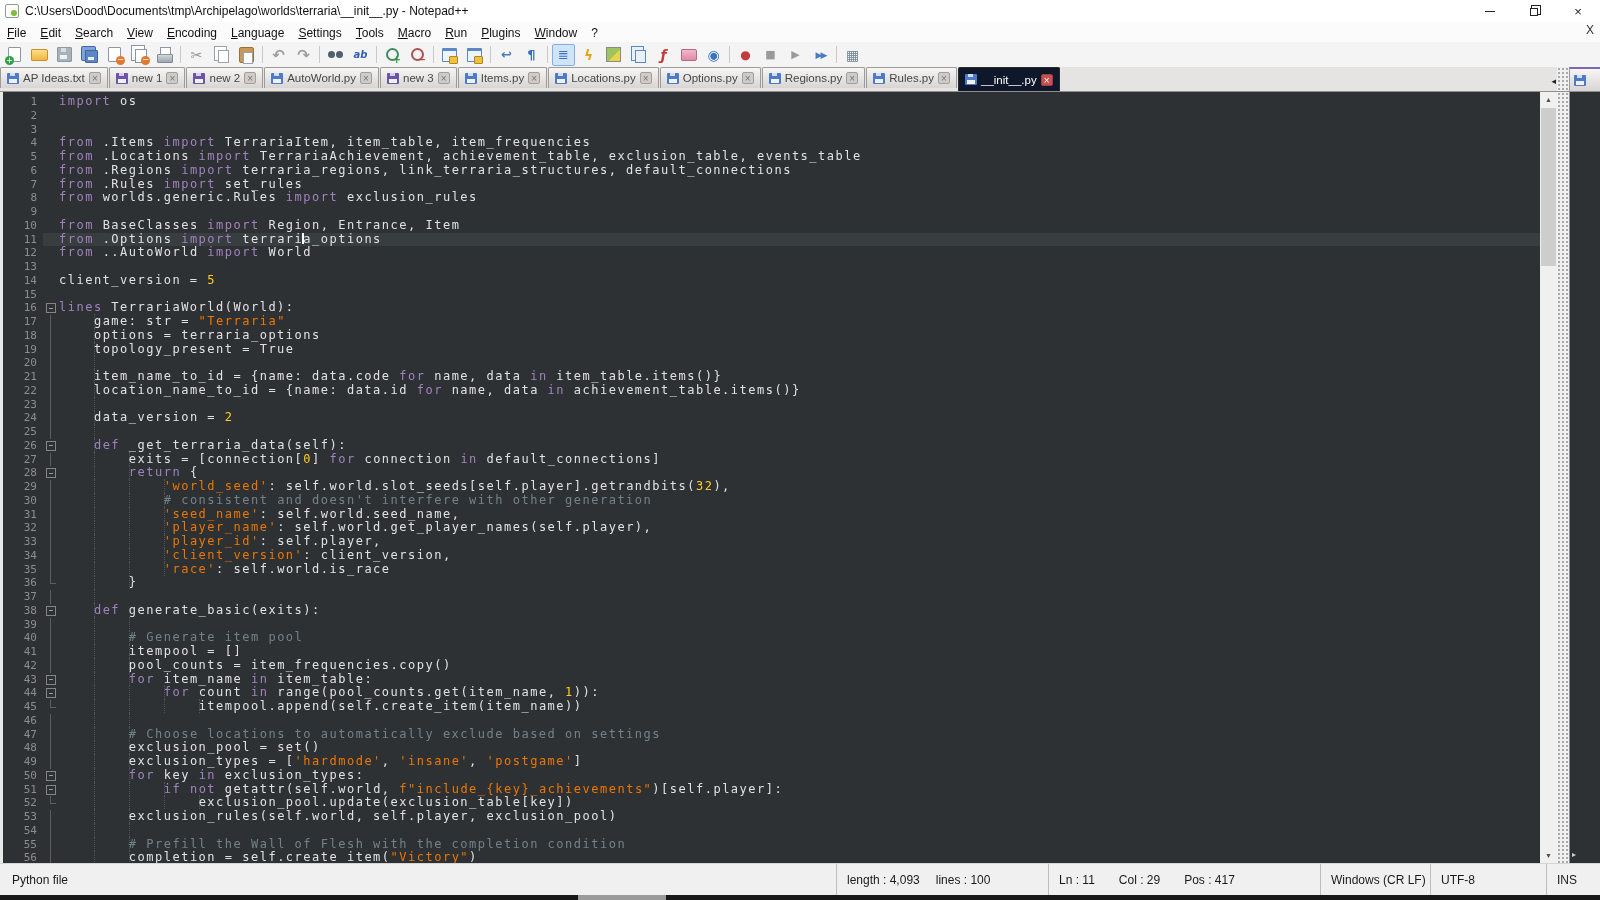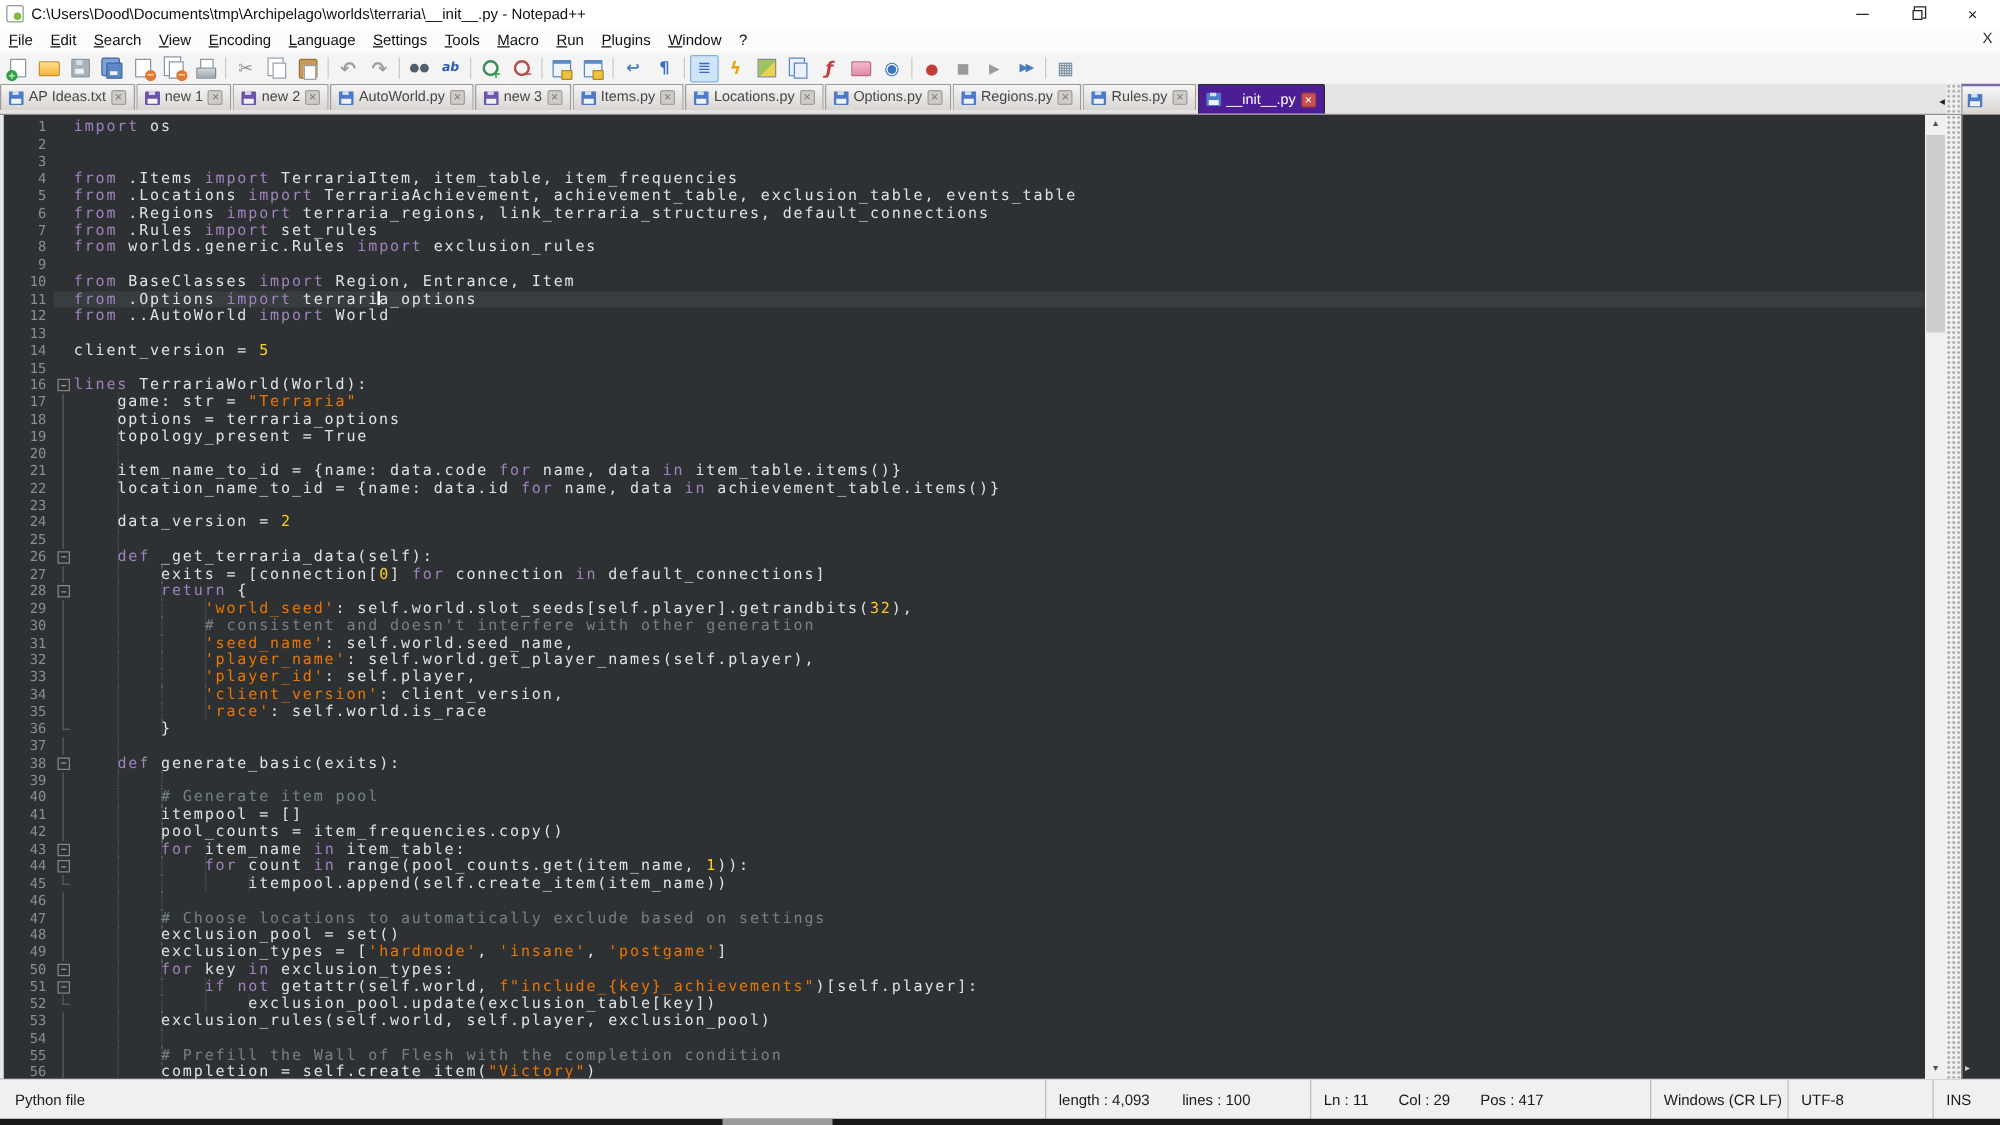--- a/index.html
+++ b/index.html
@@ -70,21 +70,21 @@
   .tb-macro-play::before { content:"▶"; color:#9a9a9a; font-size:11px; }
   .tb-macro-run-multi::before { content:"▶▶"; color:#4a7ac0; font-size:9px; letter-spacing:-2px; }
   .tb-macro-save::before { content:"▦"; color:#6f8696; font-size:14px; }
 
   
   .tabbar { height:24px; background:#e6e4e2; border-bottom:1px solid #8f8f8f; display:flex; align-items:flex-end; flex:none; position:relative; }
   .tabs { display:flex; overflow:hidden; flex:1; height:24px; }
   .tab { display:flex; align-items:center; gap:4px; height:21px; padding:0 6px; margin-right:1px;
          background:linear-gradient(#f7f6f5,#d8d5d2); border:1px solid #9b9b9b; border-bottom:none;
          border-radius:2px 2px 0 0; font-size:11.5px; color:#474747; white-space:nowrap; flex:none; }
-  .tab.active { height:24px; margin-bottom:-1px; background:#4c1d95; border-color:#2a2a2a; color:#ffffff; }
+  .tab.active { height:24px; margin-bottom:-1px; background:#0f172a; border-color:#2a2a2a; color:#ffffff; }
   .floppy { width:12px; height:11px; border-radius:1px; flex:none;
             background:linear-gradient(#eef2f5,#eef2f5) 2px 6px/8px 4px no-repeat, linear-gradient(#cfe0f5,#cfe0f5) 3px 0/5px 3px no-repeat, #4f79c9; }
   .floppy.mod { background:linear-gradient(#eef2f5,#eef2f5) 2px 6px/8px 4px no-repeat, linear-gradient(#d8d0ee,#d8d0ee) 3px 0/5px 3px no-repeat, #6a55a8; }
   .tab-close { width:12px; height:12px; line-height:11px; text-align:center; font-size:10px; color:#777; background:#cfccc8; border:1px solid #9f9f9f; border-radius:2px; flex:none; }
   .tab.active .tab-close { background:#c75050; border-color:#a23d3d; color:#fff; }
   .tab-scroll { position:absolute; right:44px; top:8px; font-size:9px; color:#222; }
   .splitter-top { width:12px; height:24px; background:#f0f0f0; background-image:radial-gradient(#a9a9a9 1px, transparent 1.2px); background-size:4px 4px; flex:none; }
   .overflow-tab { width:31px; height:24px; background:linear-gradient(#f7f6f5,#d8d5d2); border-top:2px solid #7b68ae; border-left:1px solid #9b9b9b; display:flex; align-items:center; padding-left:4px; flex:none; }
 
   
@@ -112,21 +112,21 @@
   .vs-bottom { margin-top:auto; }
   .splitter-mid { width:12px; background:#f0f0f0; background-image:radial-gradient(#a9a9a9 1px, transparent 1.2px); background-size:4px 4px; flex:none; }
   .sliver { width:31px; background:#2e3133; border-left:1px solid #8f8f8f; flex:none; position:relative; }
   .sliver-arrow { position:absolute; bottom:4px; left:2px; font-size:8px; color:#cfcfcf; }
 
   
   .statusbar { height:32px; background:#f0f0f0; border-top:1px solid #d5d5d5; display:flex; align-items:stretch; font-size:12px; color:#1a1a1a; flex:none; }
   .sb { display:flex; align-items:center; padding:0 10px; border-left:1px solid #bdbdbd; white-space:nowrap; overflow:hidden; }
   .sb:first-child { border-left:none; }
   .sb-doc { width:836px;padding-left:12px; }
-  .sb-len { width:212px; gap:26px;align-items:center; }
+  .sb-len { width:212px; gap:16px;align-items:center; }
   .sb-pos { width:272px; gap:24px; }
   .sb-eol { width:110px; }
   .sb-enc { width:116px; }
   .sb-ins { flex:1; }
 
   .taskstrip { height:5px; background:#181818; position:relative; flex:none; }
   .taskseg { position:absolute; left:578px; top:0; width:88px; height:5px; background:#9a9a9a; }
 </style>
 </head>
 <body>

